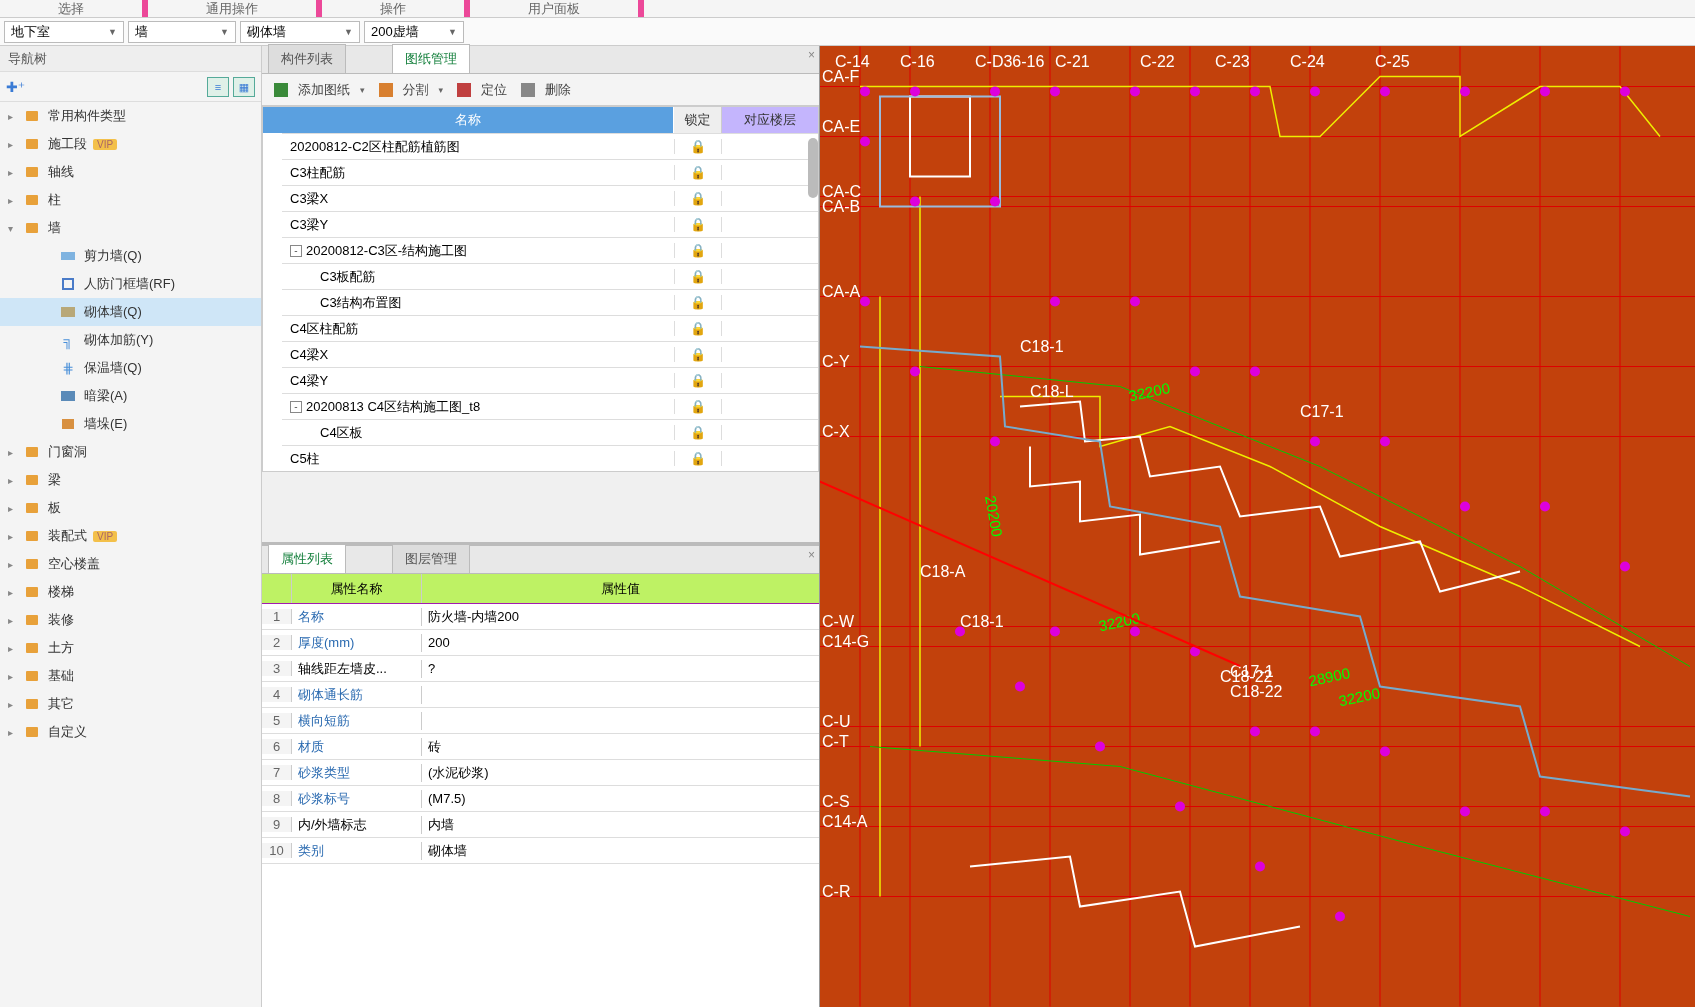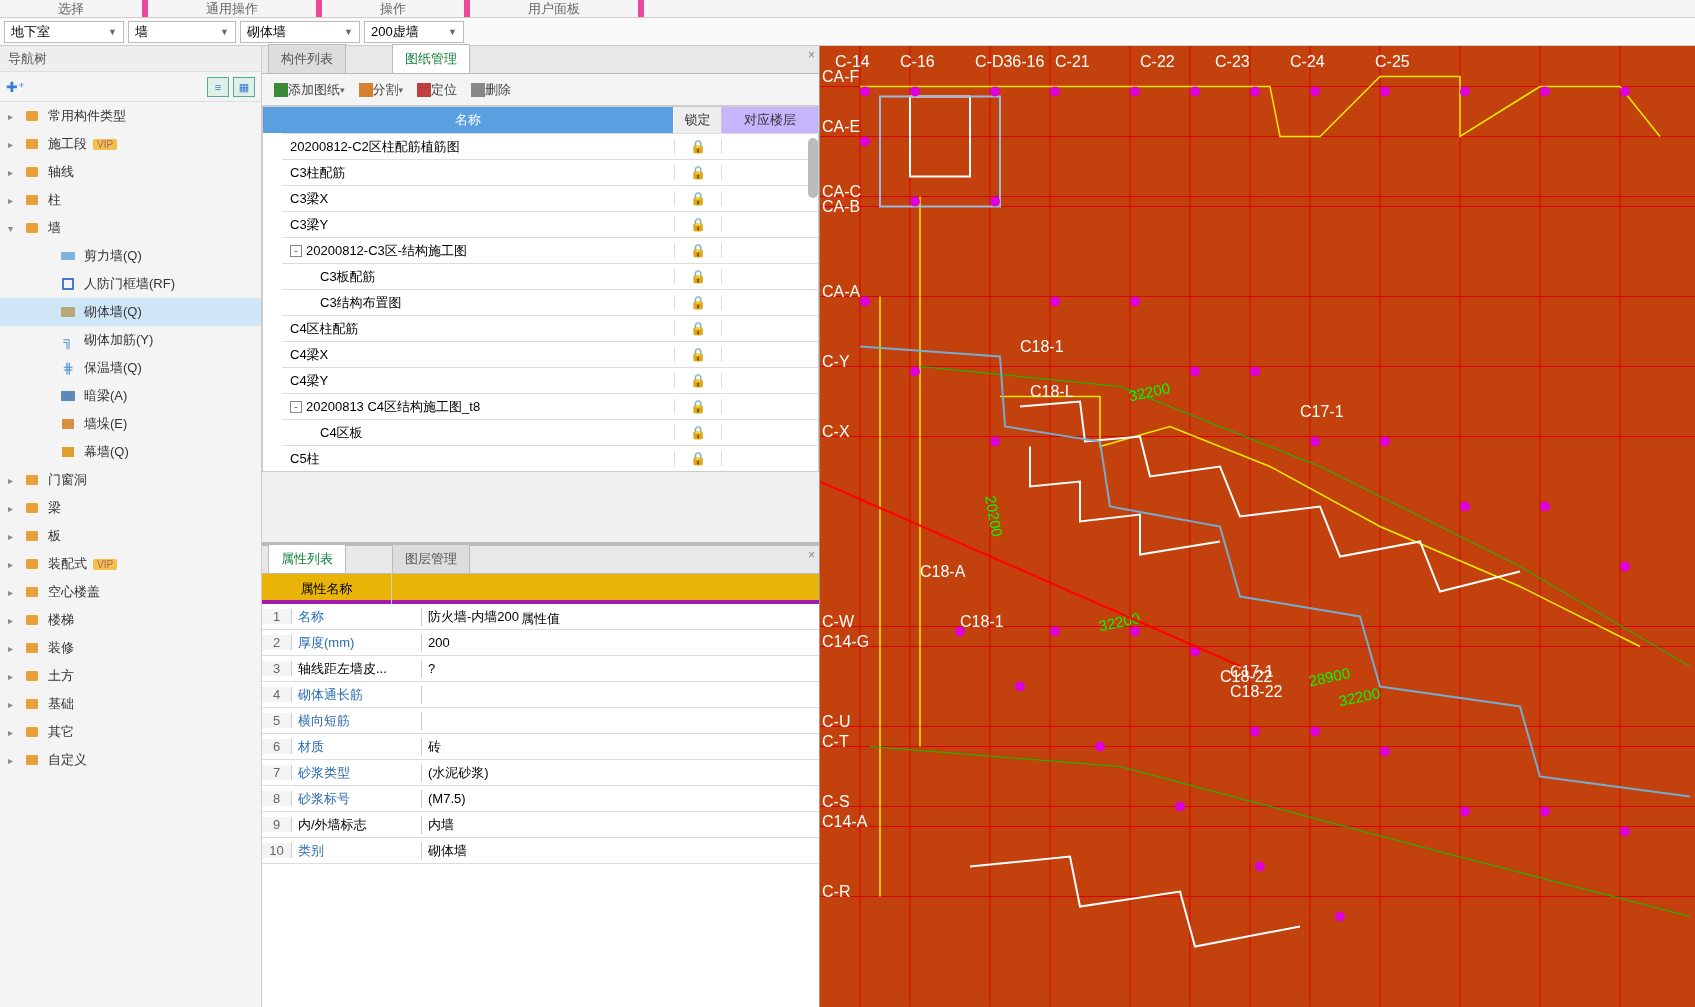--- a/index.html
+++ b/index.html
@@ -43,21 +43,21 @@
 
 
 .mid { width: 558px; display: flex; flex-direction: column; border-right: 1px solid #999; }
 .mid-top { height: 500px; display: flex; flex-direction: column; border-bottom: 4px solid #bbb; position: relative; }
 .mid-bot { flex: 1; display: flex; flex-direction: column; position: relative; }
 .panel-close { position: absolute; top: 2px; right: 4px; color: #888; font-size: 12px; cursor: pointer; }
 .tab-strip { height: 28px; display: flex; align-items: flex-end; background: #e8e8e8; border-bottom: 1px solid #bbb; padding-left: 6px; gap: 44px; }
 .tab { padding: 5px 12px; border: 1px solid #bbb; border-bottom: none; background: #ddd; margin-right: 2px; color: #555; cursor: pointer; }
 .tab.active { background: #fff; color: #15803d; }
 .toolbar { height: 32px; display: flex; align-items: center; gap: 2px; padding: 0 6px; background: #f4f4f4; border-bottom: 1px solid #ccc; }
-.tb-btn { display: flex; align-items: center; gap: 0; padding: 3px 6px; color: #444; cursor: pointer; }
+.tb-btn { display: flex; align-items: center; gap: 10px; padding: 3px 6px; color: #444; cursor: pointer; }
 .tb-ic { width: 14px; height: 14px; display: inline-block; }
 .tb-ic.add { background: #3a8a3a; } .tb-ic.split { background: #d88030; } .tb-ic.loc { background: #c04040; } .tb-ic.del { background: #888; }
 .tb-dd { font-size: 9px; color: #666; }
 
 
 .dwg-table { border: 1px solid #ccc; background: #fff; }
 .dwg-head { display: flex; height: 26px; background: #5aa0e0; color: #fff; }
 .dwg-head .c-name { flex: 1; text-align: center; line-height: 26px; border-right: 1px solid #fff; }
 .dwg-head .c-lock, .dwg-head2 .c-lock { width: 48px; text-align: center; line-height: 26px; border-right: 1px solid #ccc; }
 .dwg-head .c-floor, .dwg-head2 .c-floor { width: 96px; text-align: center; line-height: 26px; }
@@ -65,21 +65,21 @@
 .dwg-row { display: flex; height: 26px; border-top: 1px solid #ddd; align-items: center; margin-left: 19px; }
 .dwg-row .c-name { flex: 1; padding-left: 8px; display: flex; align-items: center; gap: 4px; }
 .dwg-row .c-name.indent { padding-left: 38px; }
 .dwg-row .c-lock { width: 48px; text-align: center; color: #999; border-left: 1px solid #ddd; border-right: 1px solid #ddd; }
 .dwg-row .c-floor { width: 96px; }
 .exp-box { width: 12px; height: 12px; border: 1px solid #888; text-align: center; line-height: 10px; font-size: 10px; color: #555; }
 .scroll-thumb { position: absolute; right: 1px; top: 92px; width: 10px; height: 60px; background: #bbb; border-radius: 5px; }
 
 
 .prop-table { flex: 1; overflow: auto; background: #fff; }
-.prop-head { display: flex; height: 30px; background: #eab308; border-bottom: 4px solid #a21caf; flex-direction: column; }
+.prop-head { display: flex; height: 30px; background: #bef264; border-bottom: 1px solid #a21caf; }
 .prop-head .c-idx { width: 30px; border-right: 1px solid #ccc; }
 .prop-head .c-pn { width: 130px; text-align: center; line-height: 30px; border-right: 1px solid #ccc; }
 .prop-head .c-pv { flex: 1; text-align: center; line-height: 30px; }
 .prop-row { display: flex; height: 26px; border-bottom: 1px solid #ddd; align-items: center; }
 .prop-row .c-idx { width: 30px; text-align: center; color: #666; background: #f4f4f4; border-right: 1px solid #ccc; }
 .prop-row .c-pn { width: 130px; padding-left: 6px; border-right: 1px solid #ccc; }
 .prop-row .c-pn.blue { color: #2a6ab0; }
 .prop-row .c-pv { flex: 1; padding-left: 6px; }
 
 
@@ -209,27 +209,20 @@
             <span class="ic-dark"></span>
           </span>
           <span>暗梁(A)</span>
         </div>
         <div class="tree-item child">
           <span class="exp"></span>
           <span class="ic">
             <span class="ic-block"></span>
           </span>
           <span>墙垛(E)</span>
-        </div>
-        <div class="tree-item child">
-          <span class="exp"></span>
-          <span class="ic">
-            <span class="ic-curtain"></span>
-          </span>
-          <span>幕墙(Q)</span>
         </div>
         <div class="tree-item">
           <span class="exp">▸</span>
           <span class="ic">
             <span class="ic-folder"></span>
           </span>
           <span>门窗洞</span>
         </div>
         <div class="tree-item">
           <span class="exp">▸</span>

